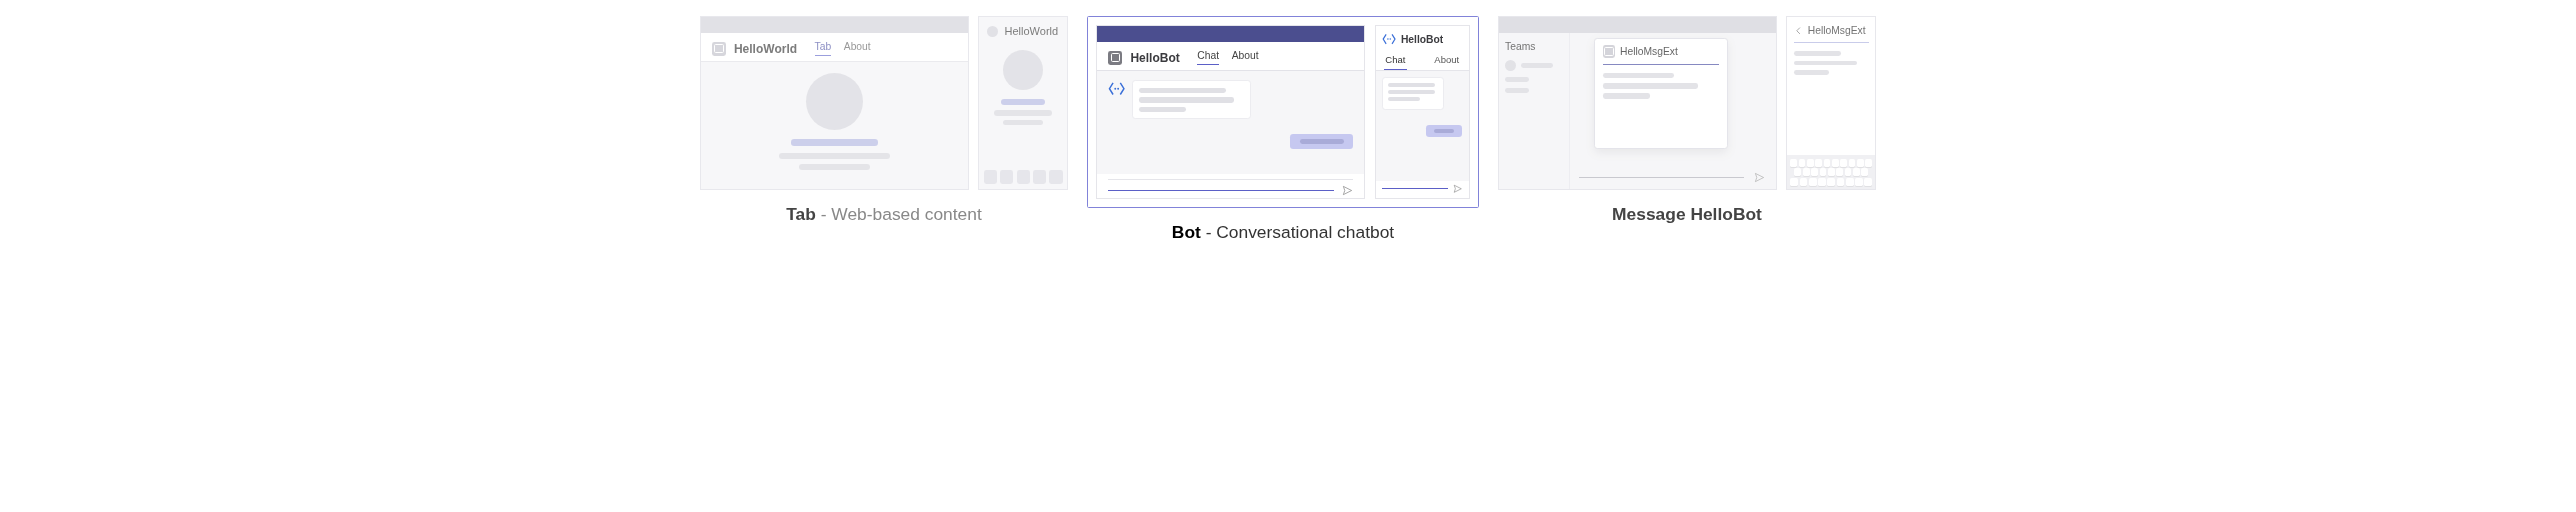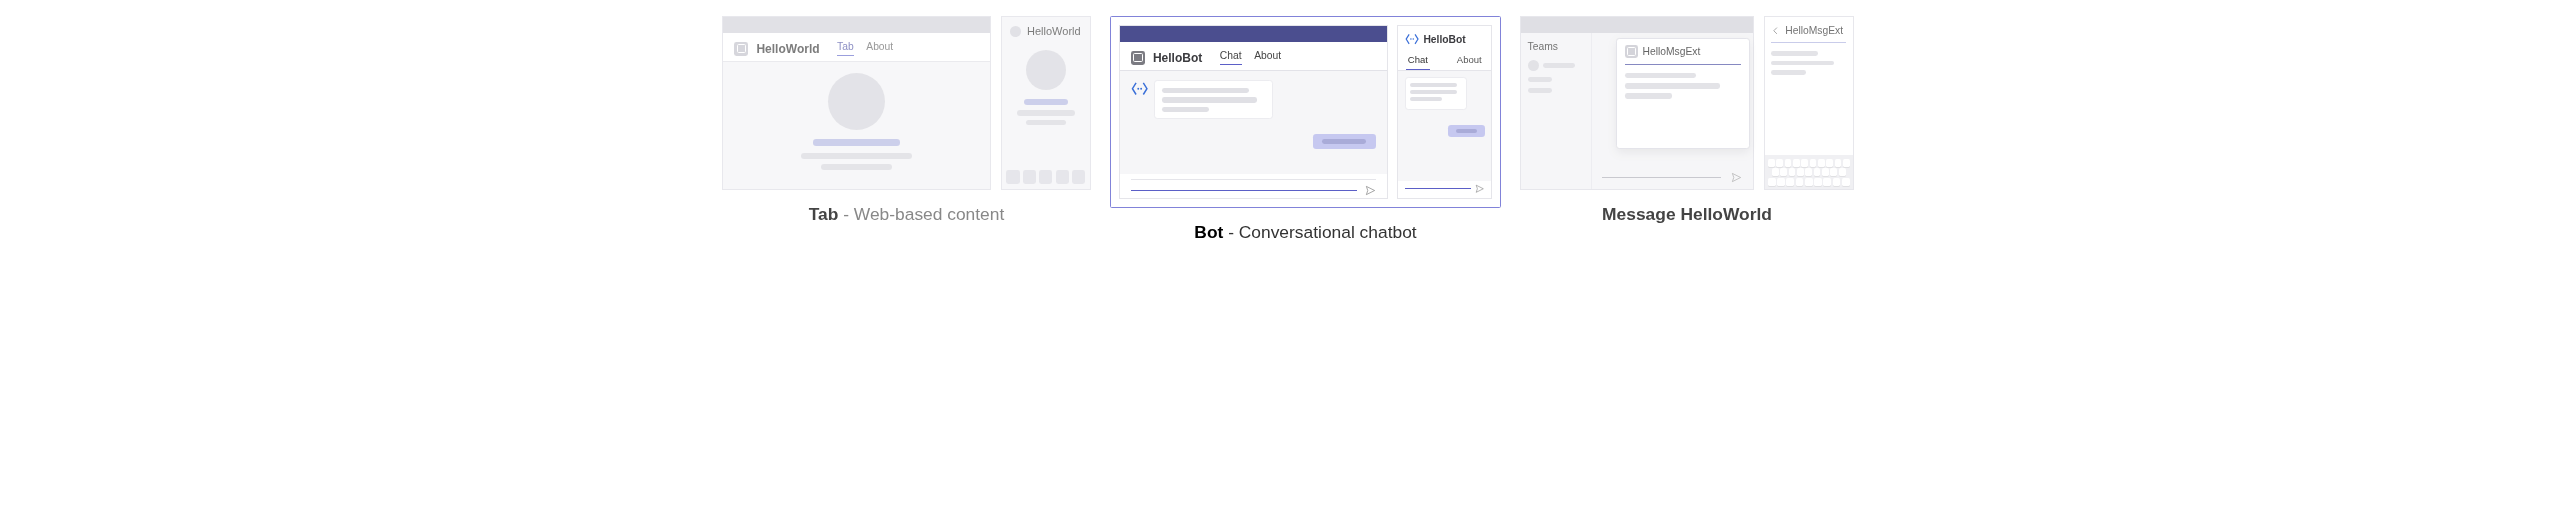--- a/index.html
+++ b/index.html
@@ -144,21 +144,21 @@
   .bot-mobile .min .l{width:47px;height:4px;background:#e0e0e5;border-radius:2.4px;margin-bottom:3.2px;}
   .bot-mobile .min .l2{width:32px;}
   .bot-mobile .mout{position:absolute;right:6.3px;top:54px;background:#c6c8f0;border-radius:3.2px;padding:4px 8px;}
   .bot-mobile .mout .ol{width:20.5px;height:4px;background:#a9abd8;border-radius:2.4px;}
   .bot-mobile .mcompose{display:flex;align-items:center;padding:3.2px 6.3px 4.7px;}
   .bot-mobile .mcompose .underline{flex:1;border-bottom:1.6px solid #5b5fc7;}
   .bot-mobile .mcompose .send{width:9.5px;height:9.5px;margin-left:4.7px;color:#888;}
 
   
   .ext-desktop{
-    width:234px;height:174px;border:0.8px solid #e5e5ea;background:#f6f6f8;position:relative;opacity:0.9;
+    width:279px;height:174px;border:0.8px solid #e5e5ea;background:#f6f6f8;position:relative;opacity:0.9;
   }
   .ext-desktop .topbar{height:16px;background:#dcdce2;}
   .ext-desktop .body{display:flex;height:calc(100% - 16px);}
   .ext-desktop .side{width:71px;padding:8px 6.3px;border-right:0.8px solid #ececf0;}
   .ext-desktop .side .stitle{font-size:10.3px;color:#666;margin-bottom:8px;}
   .ext-desktop .side .srow{display:flex;gap:4.7px;align-items:center;margin-bottom:6.3px;}
   .ext-desktop .side .sdot{width:11px;height:11px;border-radius:50%;background:#dfdfe4;}
   .ext-desktop .side .sl{width:32px;height:4.7px;background:#e0e0e5;border-radius:2.4px;}
   .ext-desktop .main{flex:1;position:relative;}
   .ext-desktop .popup{
@@ -414,18 +414,18 @@
               <div class="kk"></div>
               <div class="kk"></div>
               <div class="kk"></div>
               <div class="kk"></div>
               <div class="kk"></div>
           </div>
         </div>
       </div>
     </div>
     <div class="caption">
-      <strong>Message HelloWorld</strong><span></span>
+      <strong>Message HelloBot</strong><span></span>
     </div>
   </div>
 
 </div>
 
 
 </body></html>

